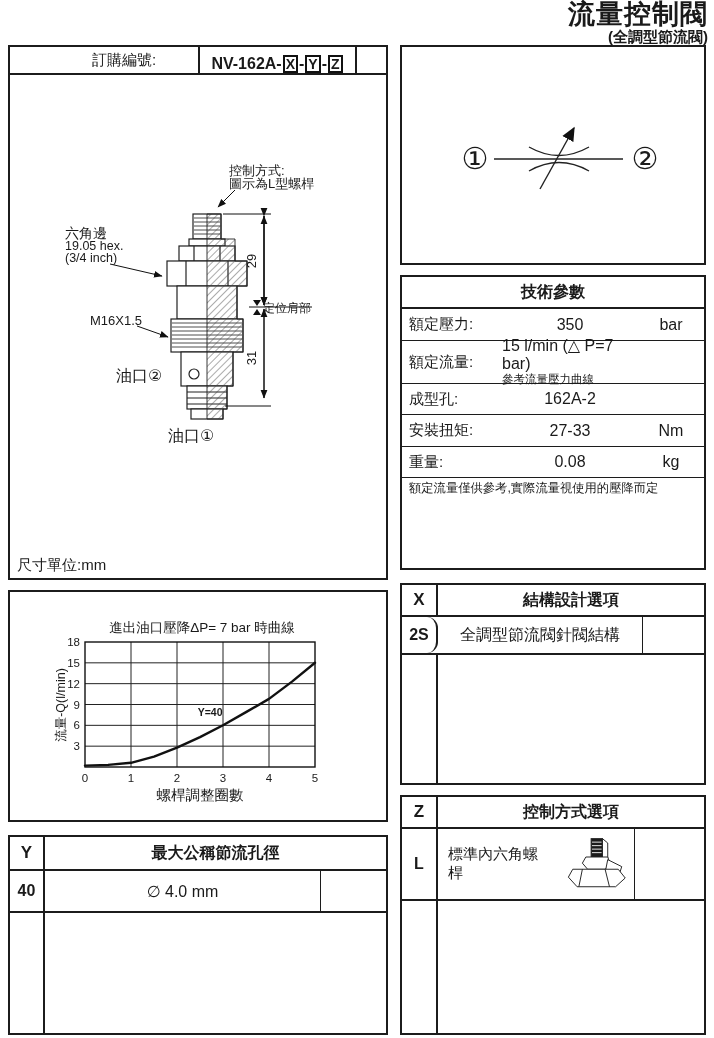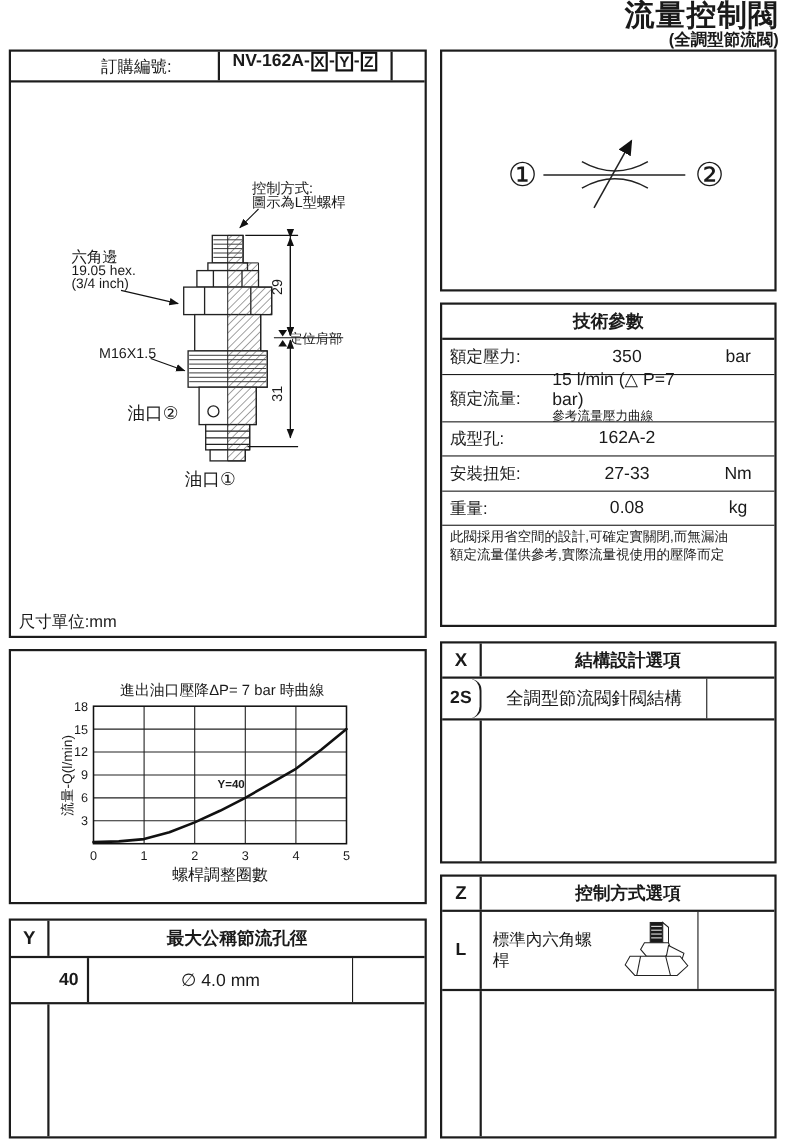--- a/index.html
+++ b/index.html
@@ -8,21 +8,21 @@
     font-family:"Liberation Sans","DejaVu Sans",sans-serif;color:#1a1a1a;
     overflow:hidden;
   }
   .panel{position:absolute;border:2px solid #1c1c1c;background:#fff;box-sizing:border-box;}
   .hdr-title{position:absolute;top:1px;right:6px;text-align:right;line-height:1.02;}
   .hdr-title h1{margin:0;font-size:27px;font-weight:700;letter-spacing:1px;}
   .hdr-title h2{margin:0;font-size:15px;font-weight:700;}
   
   .order-row{display:flex;height:26px;border-bottom:2px solid #1c1c1c;align-items:stretch;}
   .order-label{width:148px;border-right:2px solid #1c1c1c;display:flex;align-items:center;justify-content:center;font-size:15px;padding-left:40px;}
-  .order-code{width:155px;border-right:2px solid #1c1c1c;display:flex;align-items:flex-start;justify-content:center;font-size:16px;font-weight:700;white-space:nowrap;}
+  .order-code{width:155px;border-right:2px solid #1c1c1c;display:flex;align-items:flex-end;justify-content:center;font-size:16px;font-weight:700;white-space:nowrap;}
   .order-spacer{flex:1;}
   .codebox{display:inline-block;border:2px solid #111;padding:0 1px;margin:0 1px;line-height:1.0;font-size:14px;}
   .unit-note{position:absolute;left:7px;bottom:3px;font-size:15px;}
   
   .pt-title{height:30px;border-bottom:2px solid #1c1c1c;display:flex;align-items:center;justify-content:center;font-weight:700;font-size:16px;}
   .pt-row{display:flex;align-items:center;border-bottom:1.5px solid #1c1c1c;}
   .pt-label{width:100px;padding-left:7px;font-size:15px;box-sizing:border-box;}
   .pt-value{flex:1;text-align:center;font-size:16px;}
   .pt-unit{width:66px;text-align:center;font-size:16px;}
   .pt-subwrap{display:inline-block;text-align:left;line-height:1.1;}
@@ -186,21 +186,20 @@
     <div class="pt-label">安裝扭矩:</div>
     <div class="pt-value">27-33</div>
     <div class="pt-unit">Nm</div>
   </div>
   <div class="pt-row" style="height:30px;justify-content:flex-end;">
     <div class="pt-label">重量:</div>
     <div class="pt-value">0.08</div>
     <div class="pt-unit">kg</div>
   </div>
   <div class="pt-foot">
-    <div>此閥採用省空間的設計,可確定實關閉,而無漏油</div>
     <div>額定流量僅供參考,實際流量視使用的壓降而定</div>
   </div>
 </div>
 
 <div class="panel" style="left:8px;top:590px;width:380px;height:232px;">
   <svg id="chart-svg" viewBox="0 0 376 228" width="376" height="228" style="display:block">
     <text x="192" y="40" text-anchor="middle" font-size="13.5">進出油口壓降ΔP= 7 bar 時曲線</text>
     <text x="190" y="208" text-anchor="middle" font-size="14.5">螺桿調整圈數</text>
     <text transform="rotate(-90 55 113)" x="55" y="113" text-anchor="middle" font-size="12.5">流量-Q(l/min)</text>
   <line x1="121" y1="50" x2="121" y2="175" stroke="#222" stroke-width="1"></line>
@@ -277,21 +276,21 @@
     <div class="opt-key" style="width:36px;"></div>
     <div style="flex:1"></div>
   </div>
 </div>
 
 <div class="panel" style="left:8px;top:835px;width:380px;height:200px;display:flex;flex-direction:column;">
   <div class="opt-head" style="height:32px;">
     <div class="opt-key" style="width:35px;">Y</div>
     <div class="opt-title">最大公稱節流孔徑</div>
   </div>
-  <div class="opt-row" style="height:40px;padding-left:36px;">
+  <div class="opt-row" style="height:40px;">
     <div class="opt-key" style="width:35px;font-size:16px;">40</div>
     <div class="opt-desc">∅ 4.0 mm</div>
     <div class="opt-extra" style="width:66px;"></div>
   </div>
   <div class="opt-fill">
     <div class="opt-key" style="width:35px;"></div>
     <div style="flex:1"></div>
   </div>
 </div>
 

